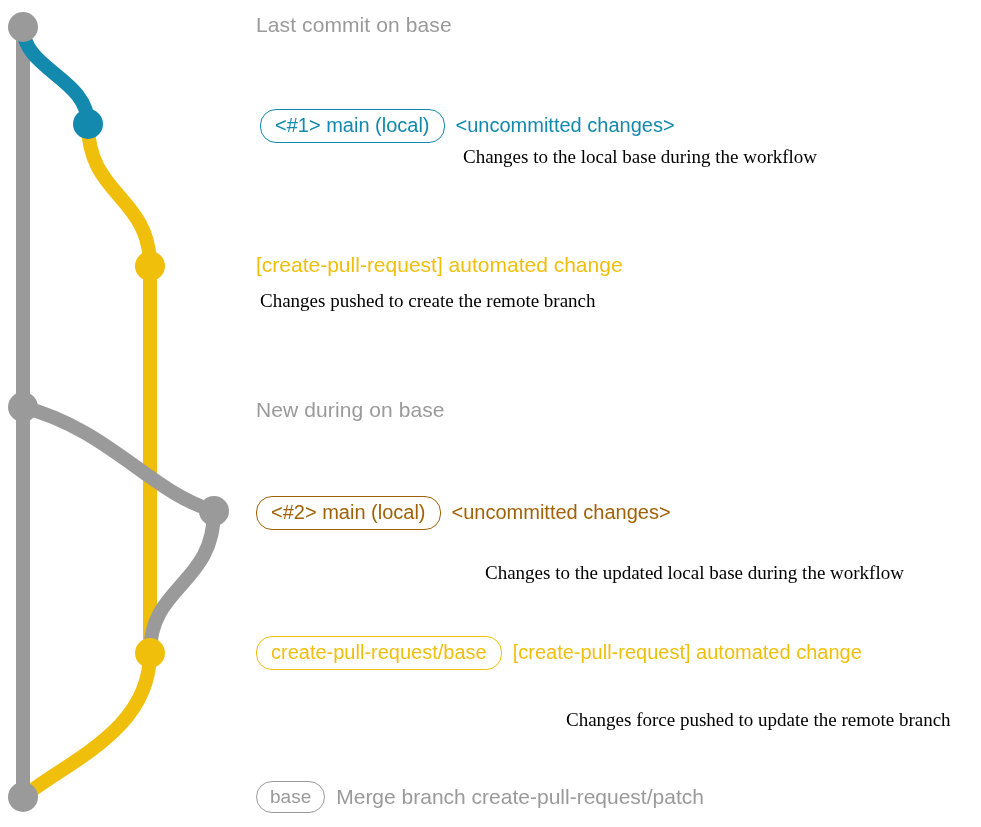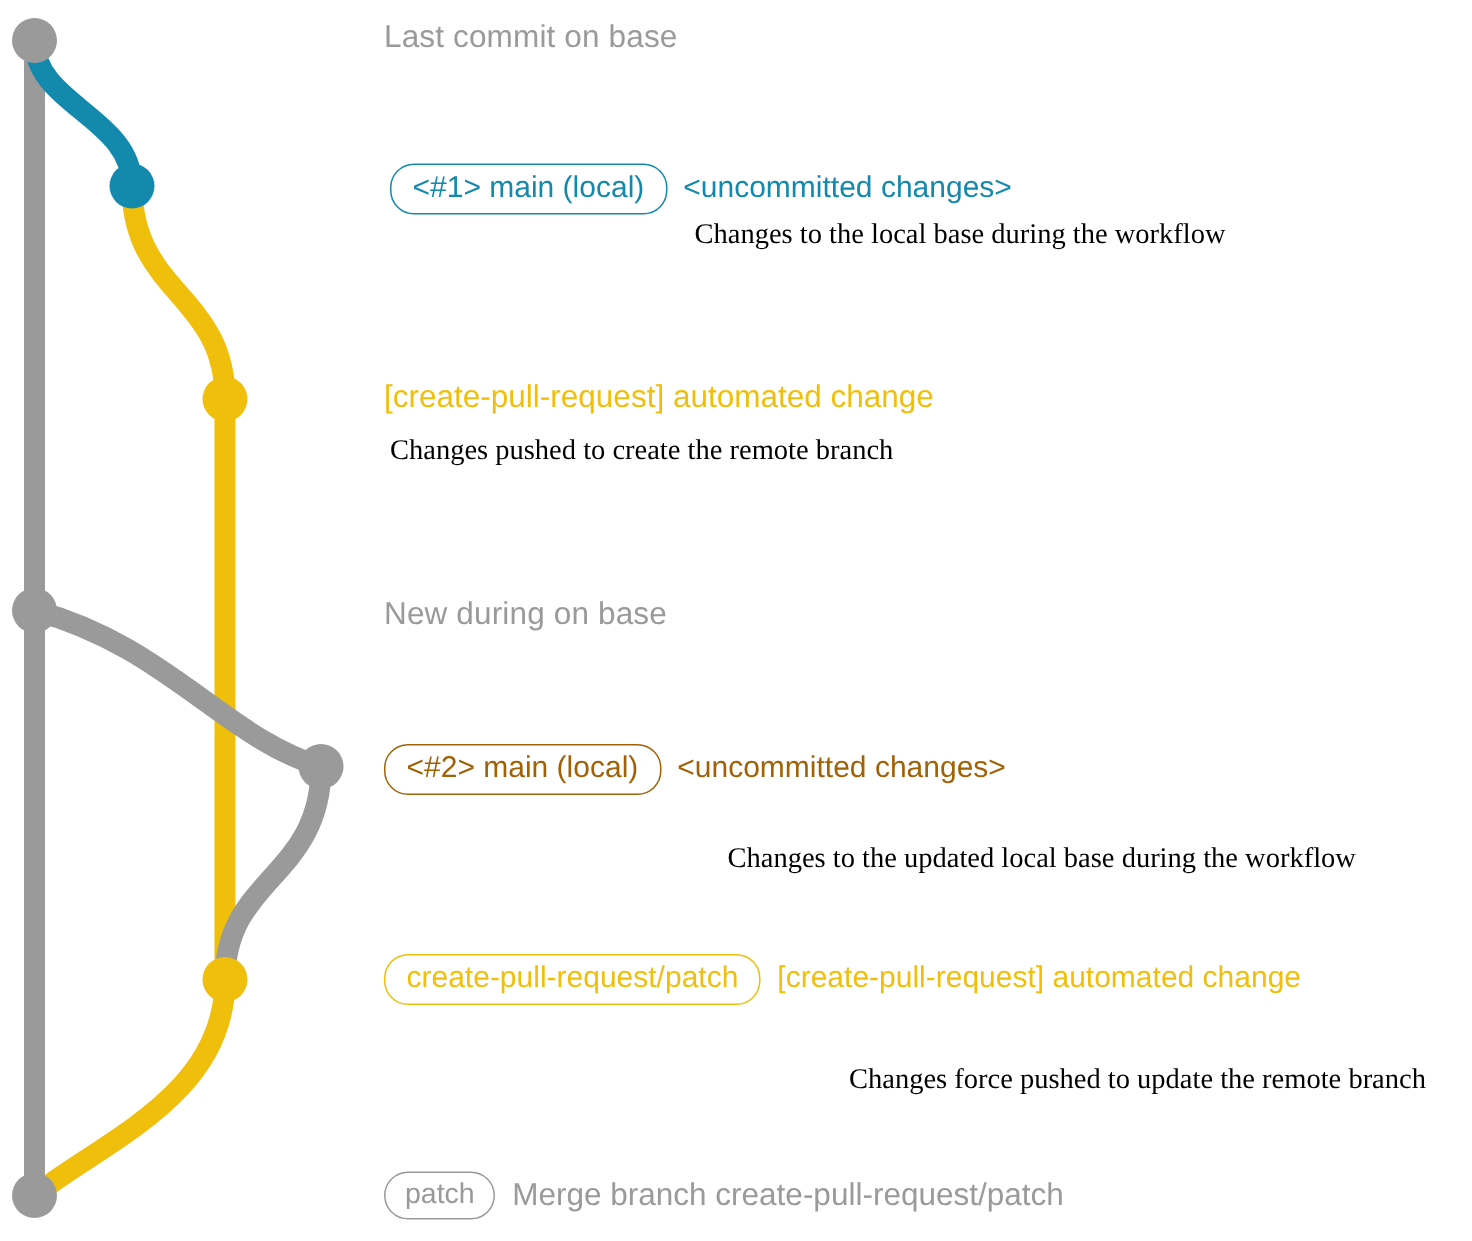--- a/index.html
+++ b/index.html
@@ -132,21 +132,21 @@
   <span class="section-label">New during on base</span>
 </div>
 
 <div class="row" id="row-4" style="left: 256px; top: 496px; color: #a16207;">
   <span class="badge">&lt;#2&gt; main (local)</span>
   <span class="commit-msg">&lt;uncommitted changes&gt;</span>
 </div>
 <div class="commit-desc" id="desc-4" style="left: 485px; top: 535px; margin-top: 28px;">Changes to the updated local base during the workflow</div>
 
 <div class="row" id="row-5" style="left: 256px; top: 636px; color: rgb(239, 191, 12);">
-  <span class="badge">create-pull-request/patch</span>
+  <span class="badge">create-pull-request/base</span>
   <span class="commit-msg">[create-pull-request] automated change</span>
 </div>
 <div class="commit-desc" id="desc-5" style="left: 566px; top: 710px;">Changes force pushed to update the remote branch</div>
 
 <div class="row" id="row-6" style="left: 256px; top: 781px; color: rgb(154, 154, 154);">
-  <span class="badge" style="font-size:19px;padding:5px 13px 6px 13px;">patch</span>
+  <span class="badge" style="font-size:19px;padding:5px 13px 6px 13px;">base</span>
   <span class="merge-msg">Merge branch create-pull-request/patch</span>
 </div>
 
 </body></html>

